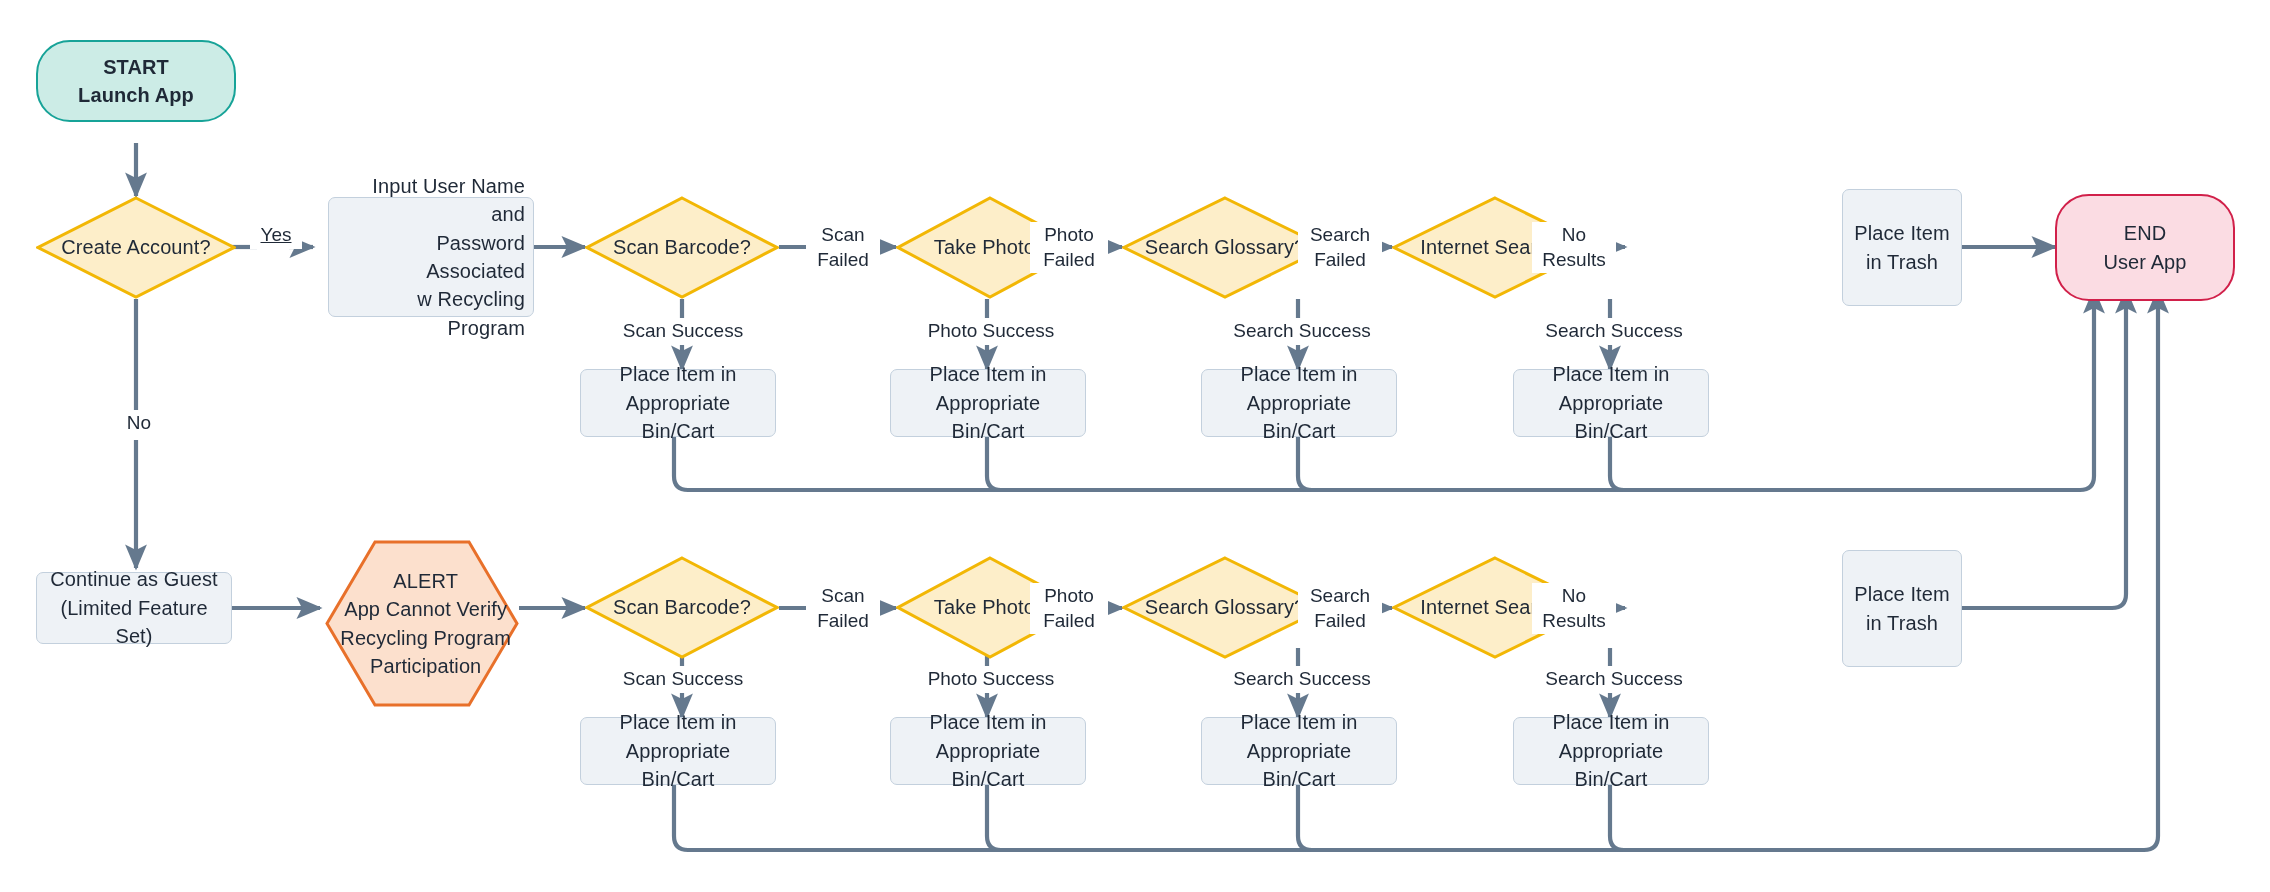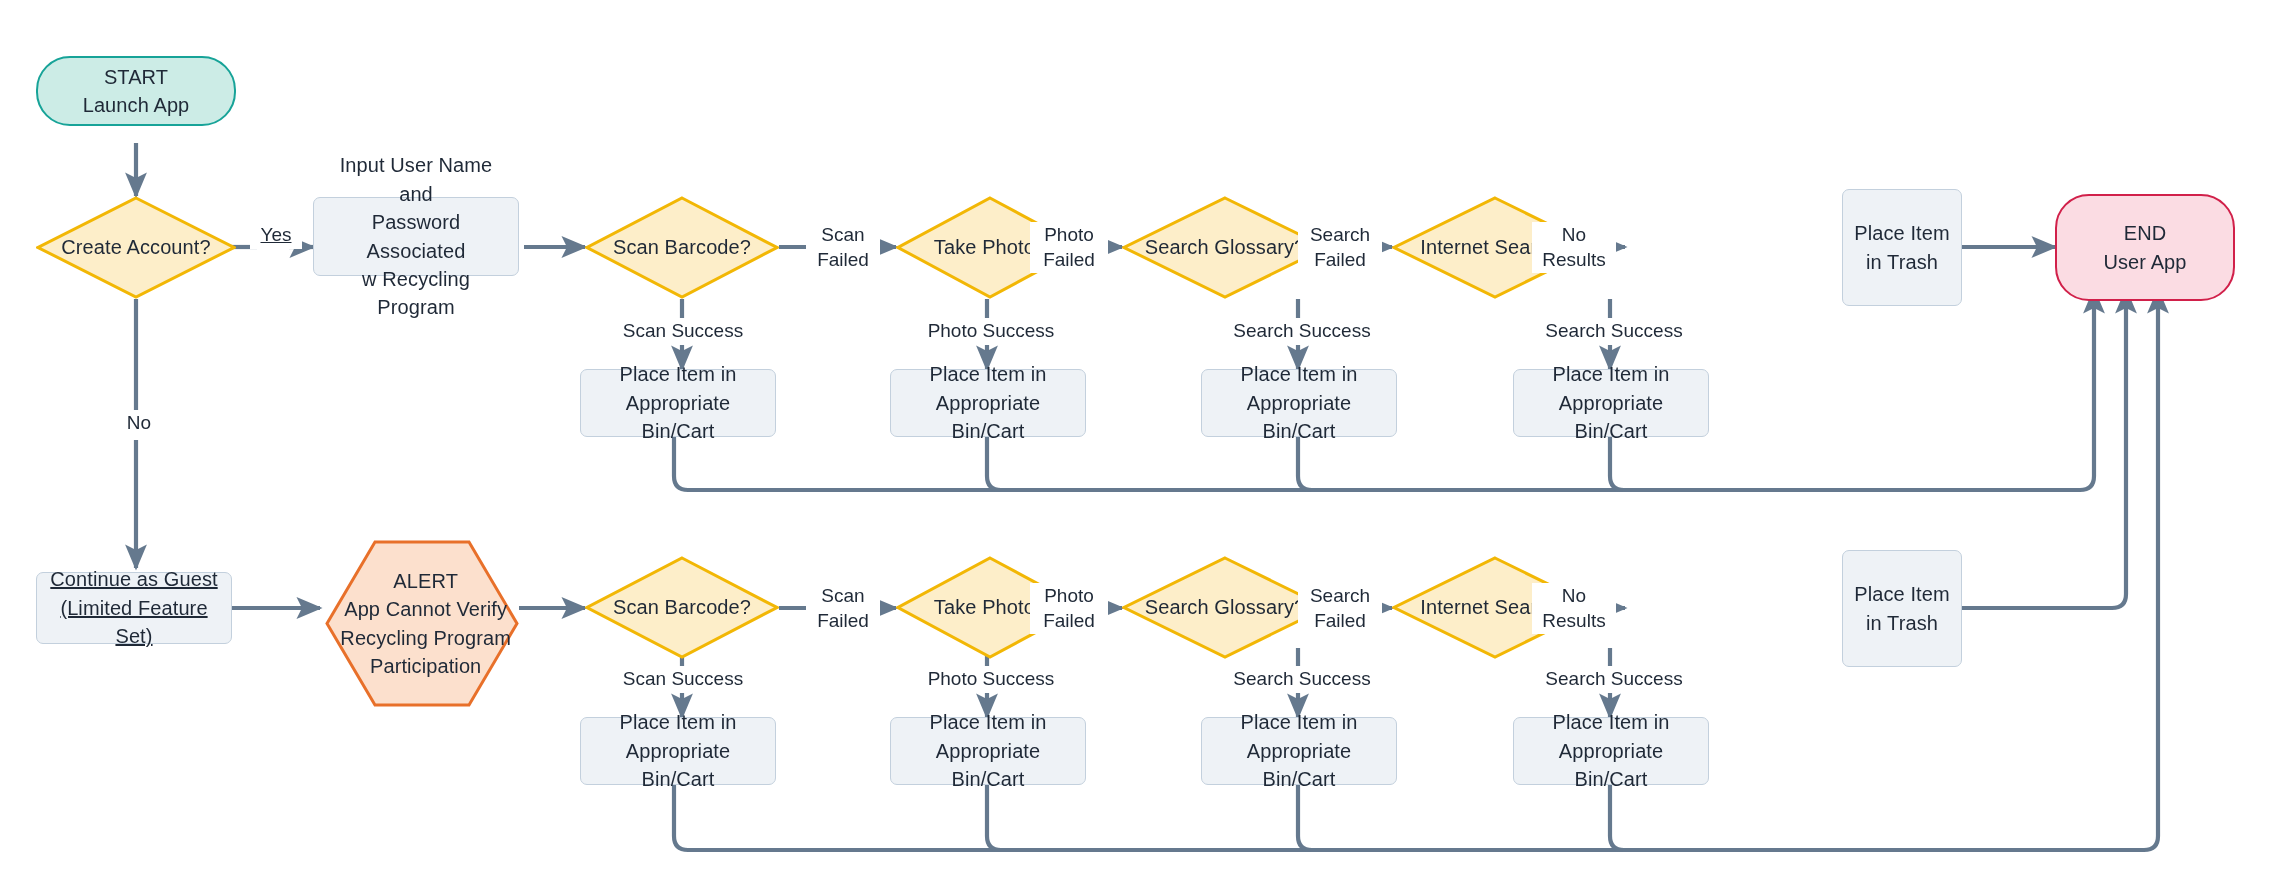--- a/index.html
+++ b/index.html
@@ -189,39 +189,39 @@
       <path d="M1610,692 L1610,717" marker-end="url(#arrow)"></path>
 
       <path d="M674,785 L674,836 Q674,850 688,850 L2144,850 Q2158,850 2158,836 L2158,290" marker-end="url(#arrow)"></path>
       <path d="M987,785 L987,836 Q987,850 1001,850"></path>
       <path d="M1298,785 L1298,836 Q1298,850 1312,850"></path>
       <path d="M1610,785 L1610,836 Q1610,850 1624,850"></path>
 
     </g>
   </svg>
 
-  <div class="node n-start" style="left:36px; top:56px; width:200px; height:70px;">
+  <div class="node n-start" style="left:36px; top:40px; width:200px; height:82px;font-weight:bold;">
     <span class="inner">START
 Launch App</span>
   </div>
 
   <div class="node n-dec" style="left:36px; top:196px; width:200px; height:103px;">
     <svg class="diamond-svg" viewBox="0 0 200 103" preserveAspectRatio="none">
       <polygon points="100,2 198,51.5 100,101 2,51.5" fill="#fdeec9" stroke="#f2b705" stroke-width="3" vector-effect="non-scaling-stroke"></polygon>
     </svg>
     <span class="inner">Create Account?</span>
   </div>
 
-  <div class="node n-proc" style="left:313px; top:197px; width:206px; height:79px;">
+  <div class="node n-proc" style="left:328px; top:197px; width:206px; height:120px;text-align:right;">
     <span class="inner">Input User Name and
 Password Associated
 w Recycling Program</span>
   </div>
 
-  <div class="node n-proc" style="left:36px; top:572px; width:196px; height:72px;text-decoration:underline;">
+  <div class="node n-proc" style="left:36px; top:572px; width:196px; height:72px;">
     <span class="inner">Continue as Guest
 (Limited Feature Set)</span>
   </div>
 
   <div class="node n-hex" style="left:325px; top:540px; width:194px; height:167px;">
     <svg class="hex-svg" viewBox="0 0 194 167" preserveAspectRatio="none">
       <polygon points="50,2 144,2 192,83.5 144,165 50,165 2,83.5" fill="#fce0cd" stroke="#e8702a" stroke-width="3" vector-effect="non-scaling-stroke"></polygon>
     </svg>
     <span class="inner">ALERT
 App Cannot Verify

